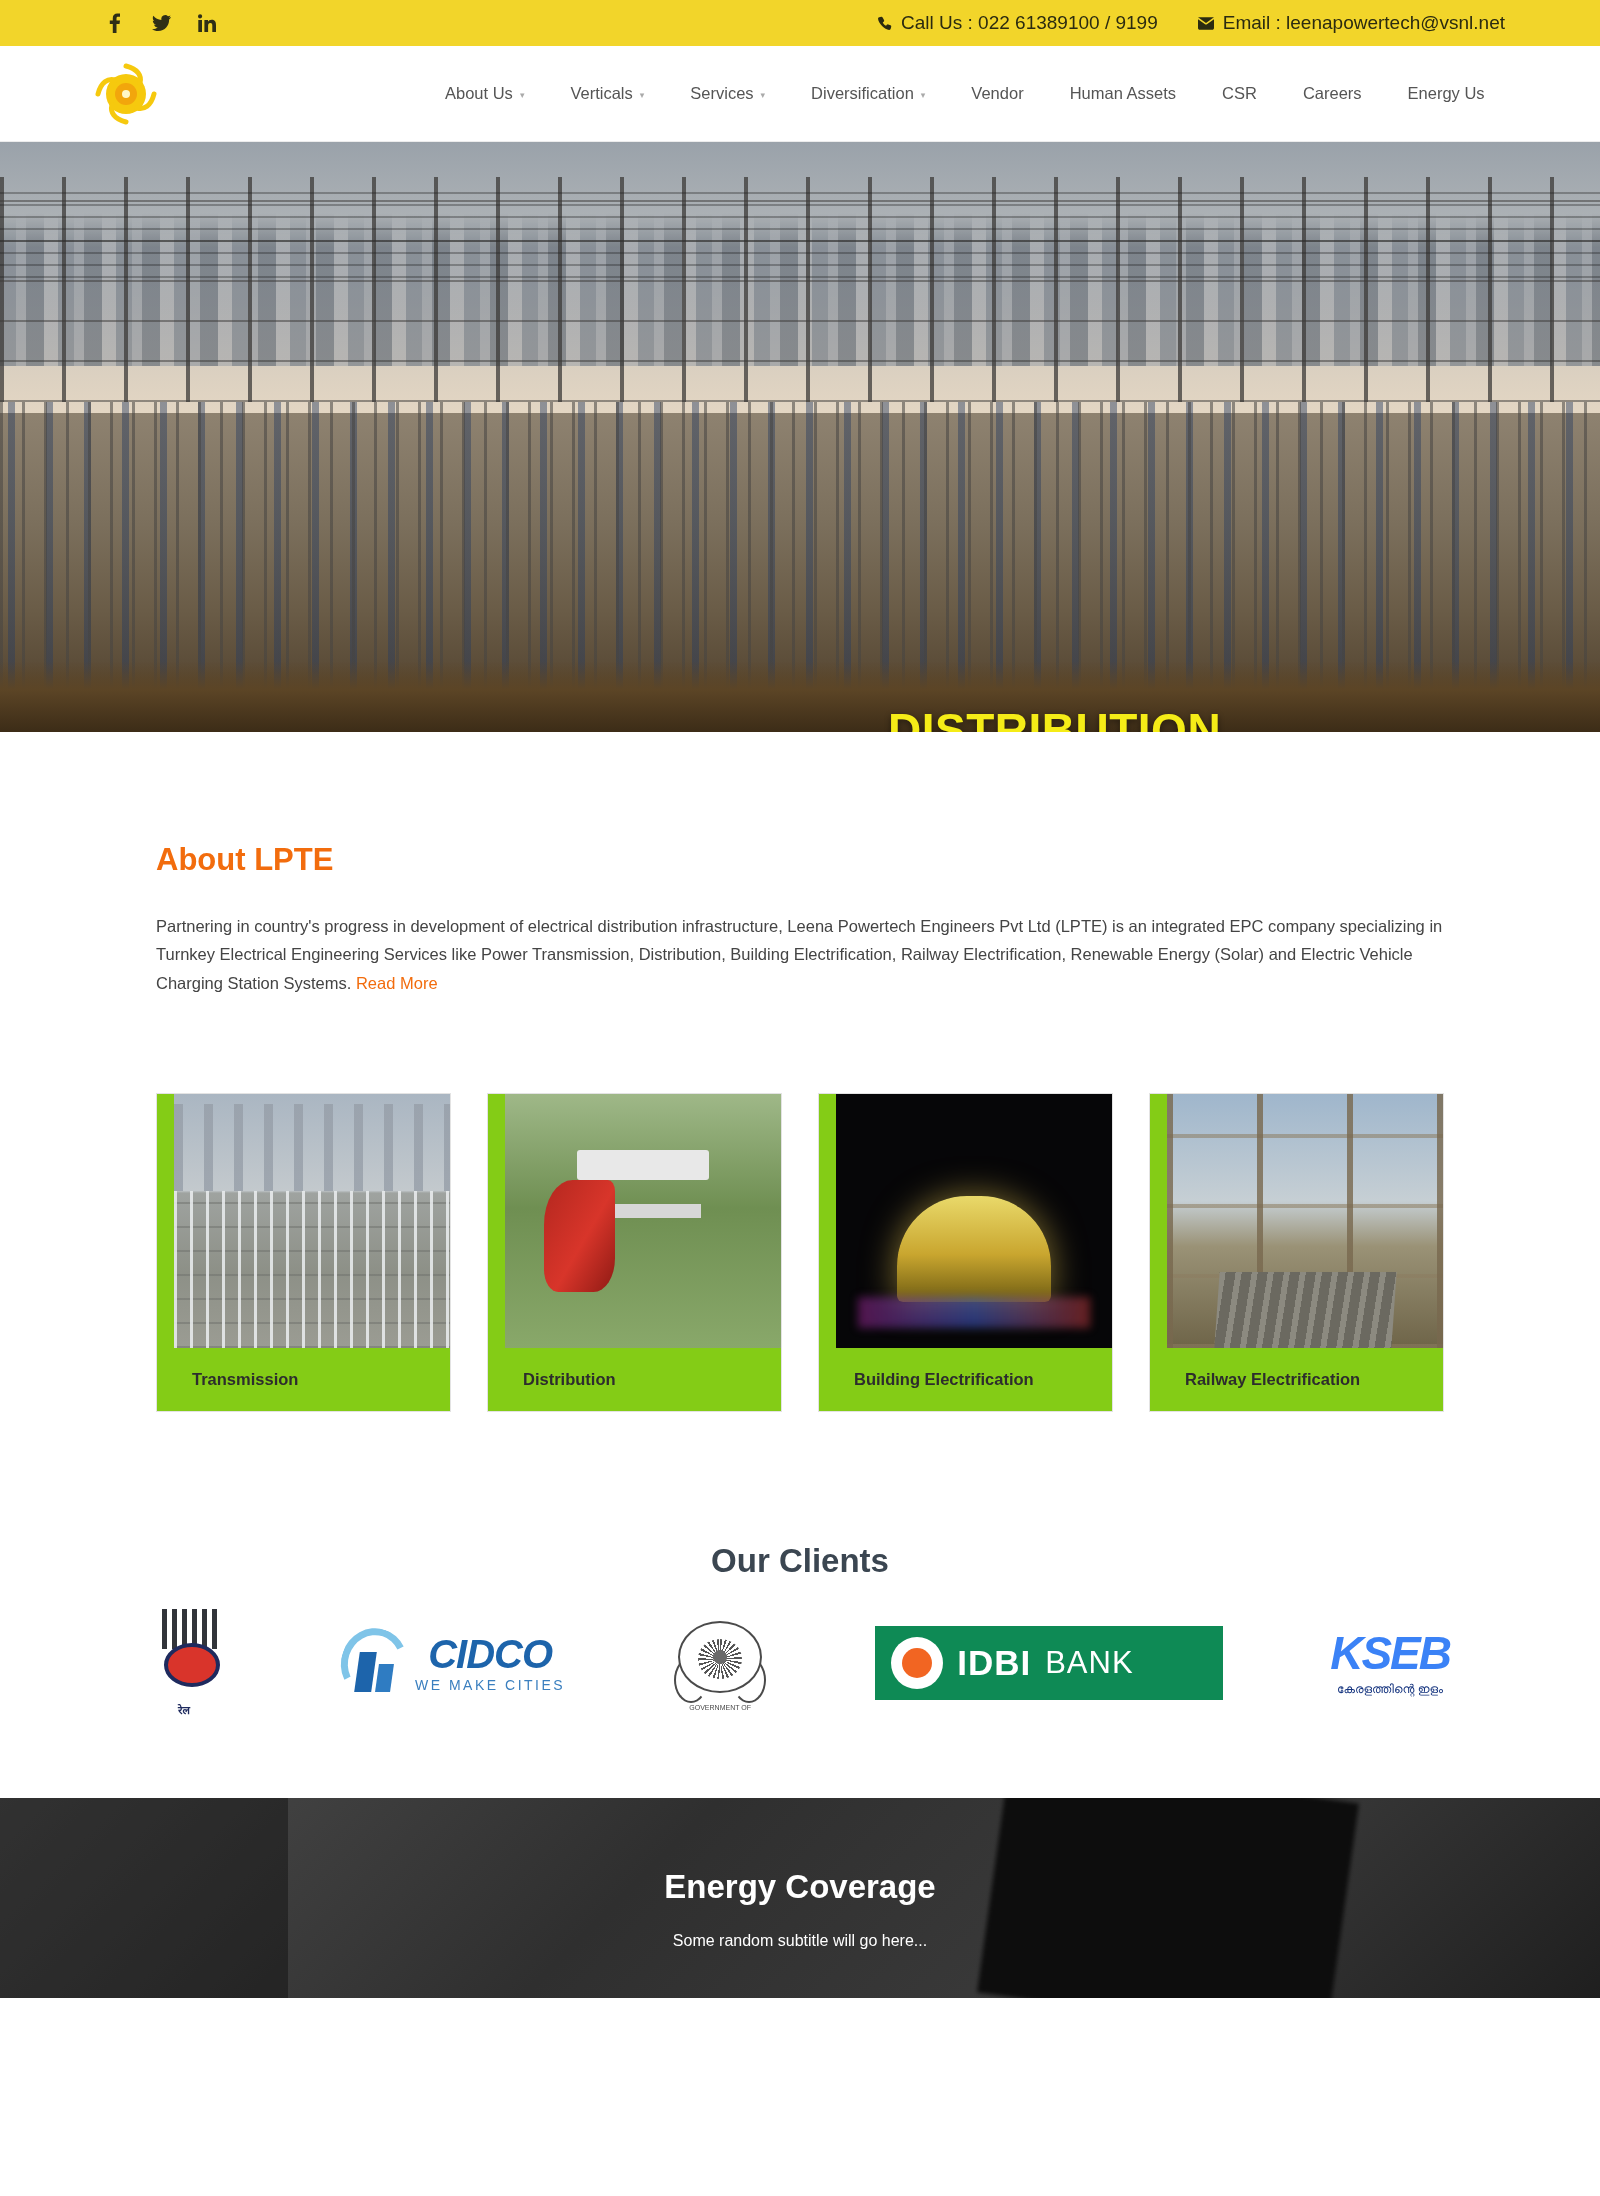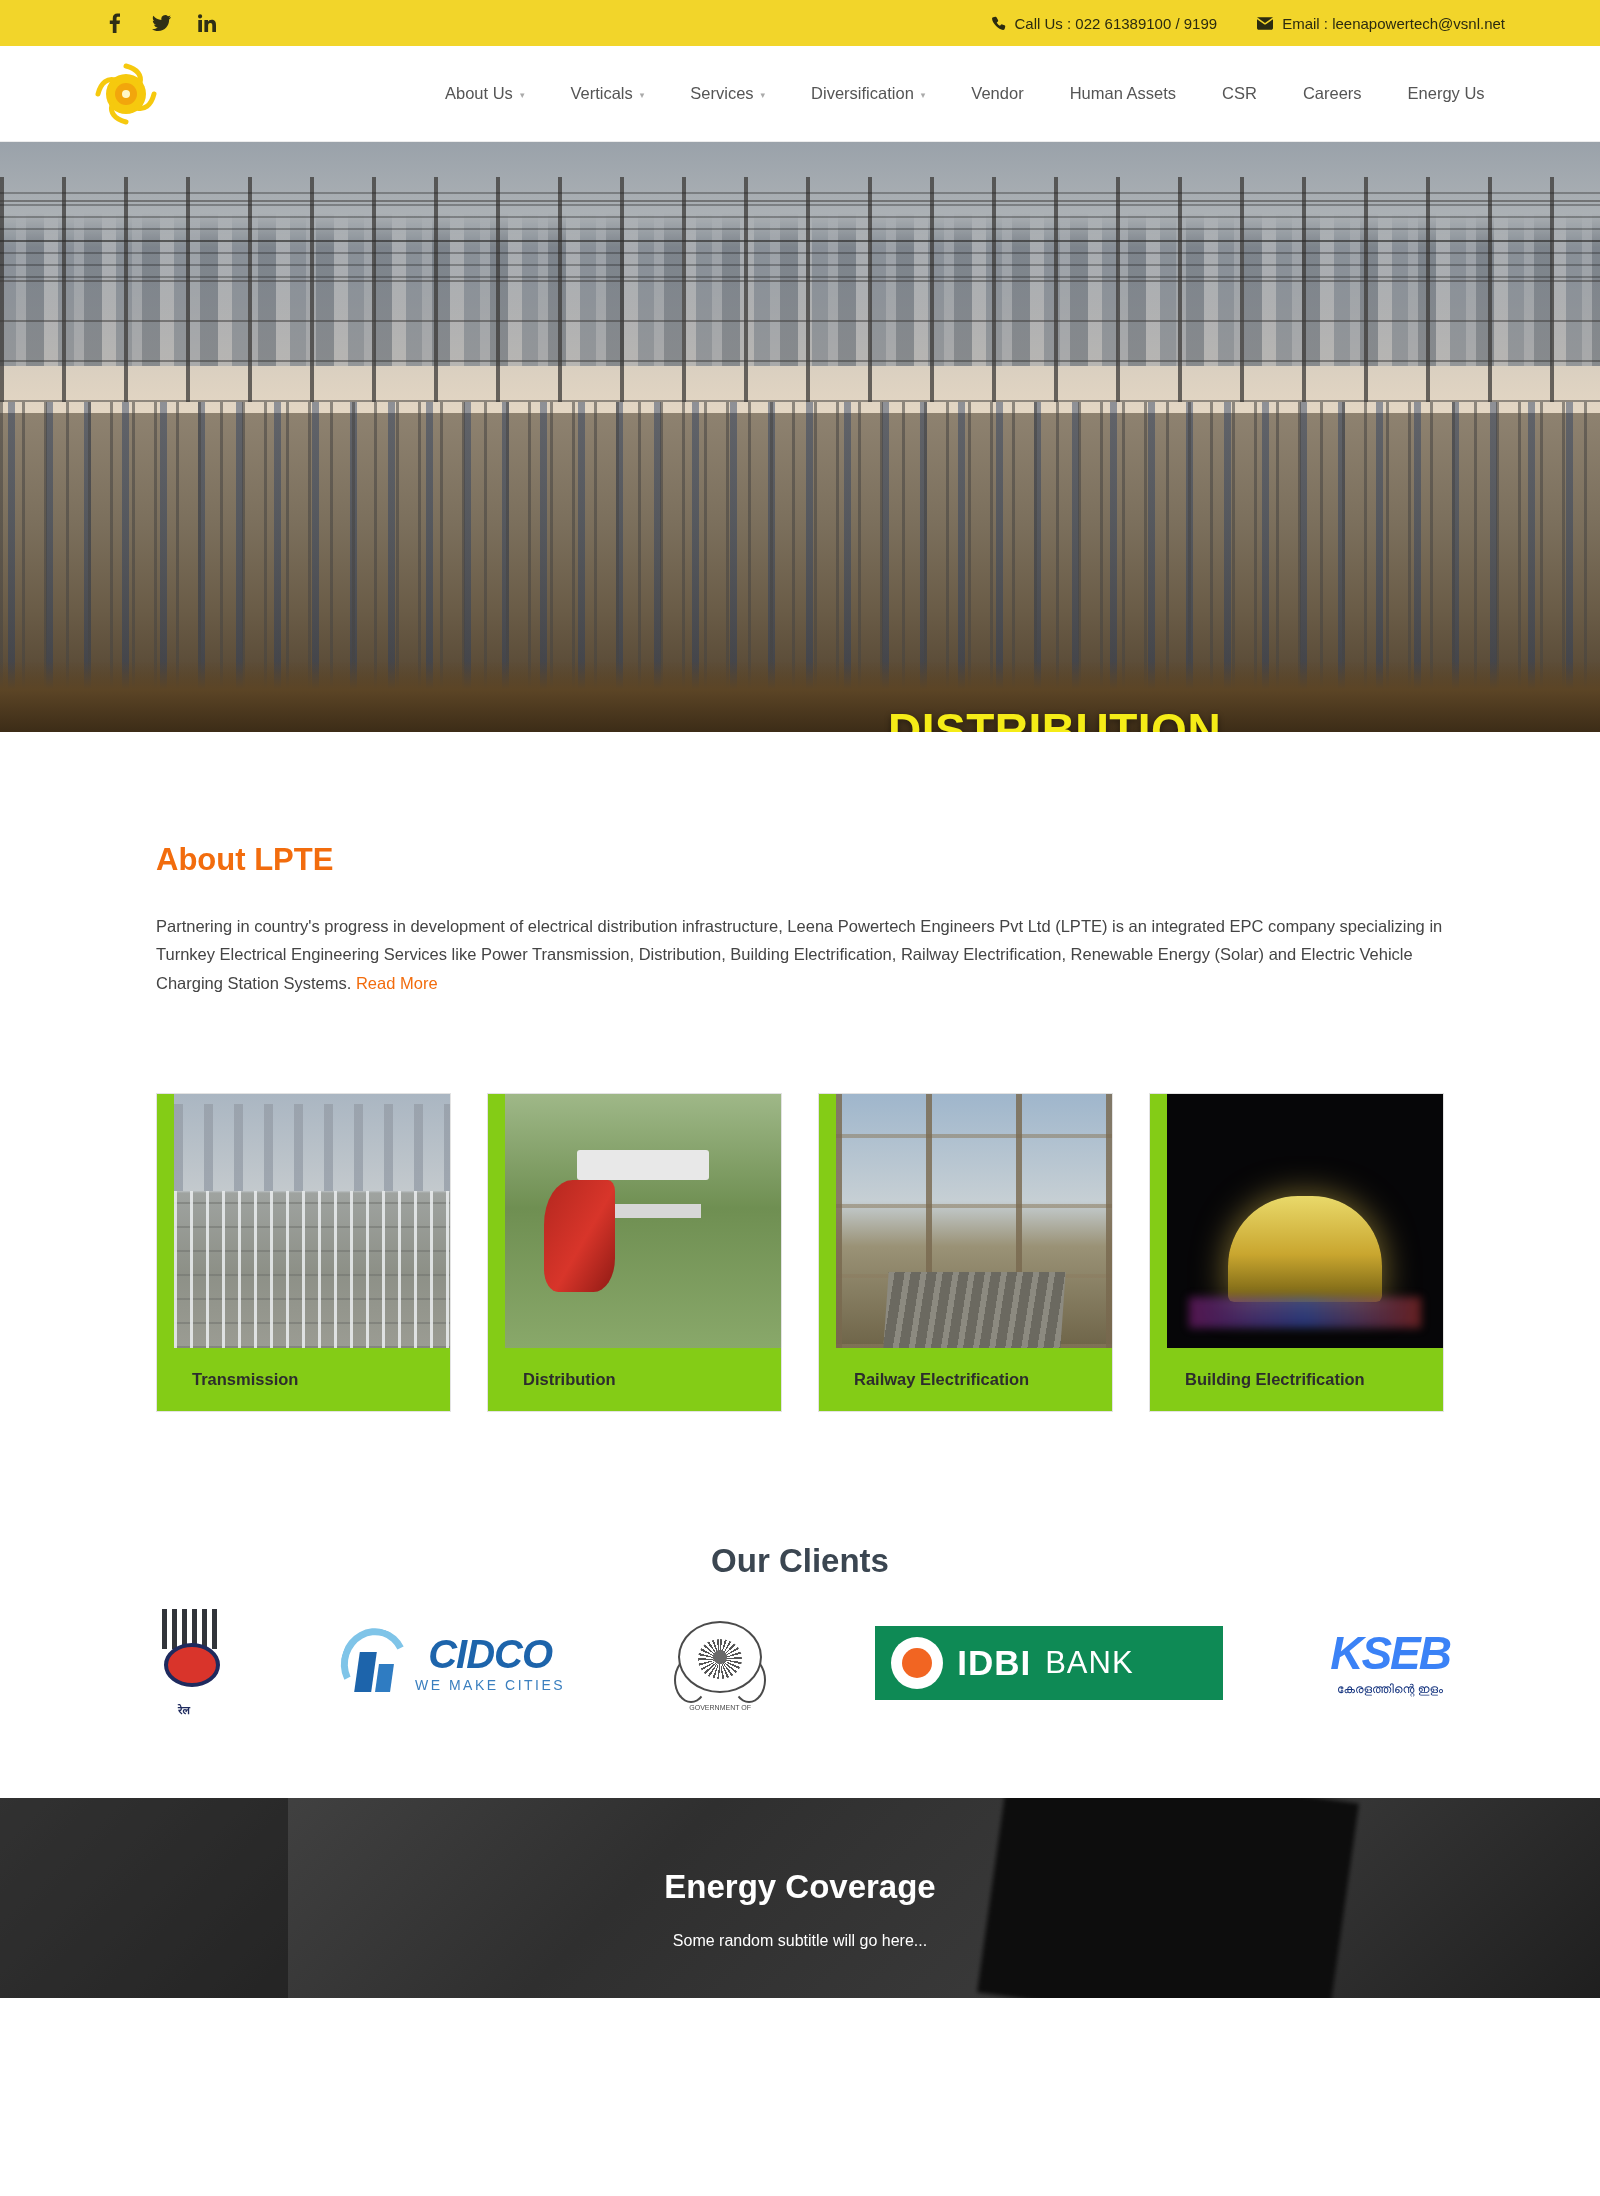--- a/index.html
+++ b/index.html
@@ -35,21 +35,21 @@
     color: #3a3a1a;
     font-size: 17px;
     text-decoration: none;
   }
   .social-link svg { fill: #2f2f16; }
   .topbar-right {
     margin-left: auto;
     display: flex;
     align-items: center;
     gap: 40px;
-    font-size: 15px;
+    font-size: 19px;
     color: #2b2b10;
     padding-right: 55px;
   }
   .topbar-item { display: flex; align-items: center; gap: 9px; }
   .topbar-item svg { fill: #2b2b10; }
 
   
   .header {
     height: 96px;
     background: #fff;
@@ -504,26 +504,26 @@
 <div class="cards">
   <div class="card">
     <div class="card-img art-transmission"></div>
     <div class="card-caption">Transmission</div>
   </div>
   <div class="card">
     <div class="card-img art-distribution"></div>
     <div class="card-caption">Distribution</div>
   </div>
   <div class="card">
+    <div class="card-img art-building"></div>
+    <div class="card-caption">Building Electrification</div>
+  </div>
+  <div class="card">
     <div class="card-img art-railway"></div>
     <div class="card-caption">Railway Electrification</div>
-  </div>
-  <div class="card">
-    <div class="card-img art-building"></div>
-    <div class="card-caption">Building Electrification</div>
   </div>
 </div>
 
 <div class="clients">
   <div class="clients-title">Our Clients</div>
 
   <div class="client-row">
 
     <div class="client-logo">
       <div class="crest">

